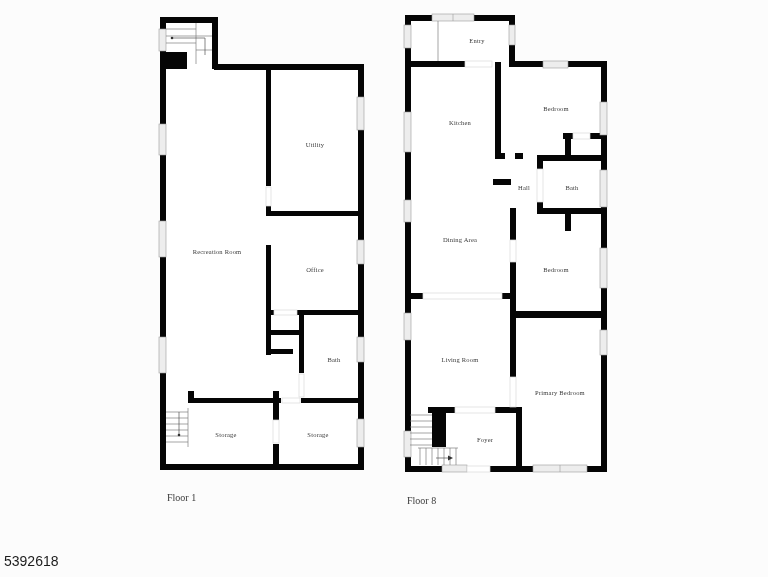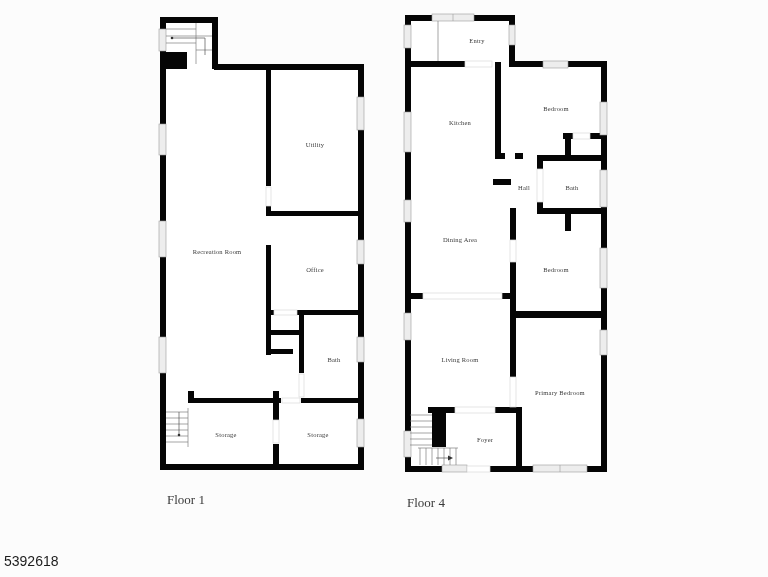--- a/index.html
+++ b/index.html
@@ -3,21 +3,21 @@
 <meta charset="utf-8">
 <style>
   html,body{margin:0;padding:0;}
   .screen{position:relative;width:768px;height:577px;background:#fcfcfc;overflow:hidden;
           font-family:"Liberation Serif", serif;}
   svg{position:absolute;left:0;top:0;}
   .room-label{position:absolute;transform:translate(-50%,-50%);
       font-family:"Liberation Serif", serif;font-size:6.5px;color:#3a3a3a;
       white-space:nowrap;letter-spacing:.2px;}
   .floor-caption{position:absolute;font-family:"Liberation Serif", serif;
-      font-size:13px;color:#3a3a3a;white-space:nowrap;}
+      font-size:10px;color:#3a3a3a;white-space:nowrap;}
   .photo-id{position:absolute;left:4px;top:553px;
       font-family:"Liberation Sans", sans-serif;font-size:14px;color:#1c1c1c;}
 </style>
 </head>
 <body>
 
 <div class="screen">
 
   <svg width="768" height="577" viewBox="0 0 768 577">
 
@@ -211,15 +211,15 @@
   <span class="room-label" style="left:556px;top:108px">Bedroom</span>
   <span class="room-label" style="left:524px;top:187px">Hall</span>
   <span class="room-label" style="left:572px;top:187px">Bath</span>
   <span class="room-label" style="left:460px;top:239px">Dining Area</span>
   <span class="room-label" style="left:556px;top:269px">Bedroom</span>
   <span class="room-label" style="left:460px;top:359px">Living Room</span>
   <span class="room-label" style="left:560px;top:392px">Primary Bedroom</span>
   <span class="room-label" style="left:485px;top:439px">Foyer</span>
 
   <span class="floor-caption" style="left:167px;top:492px">Floor 1</span>
-  <span class="floor-caption" style="left:407px;top:495px">Floor 4</span>
+  <span class="floor-caption" style="left:407px;top:495px">Floor 8</span>
   <div class="photo-id">5392618</div>
 </div>
 
 </body></html>

